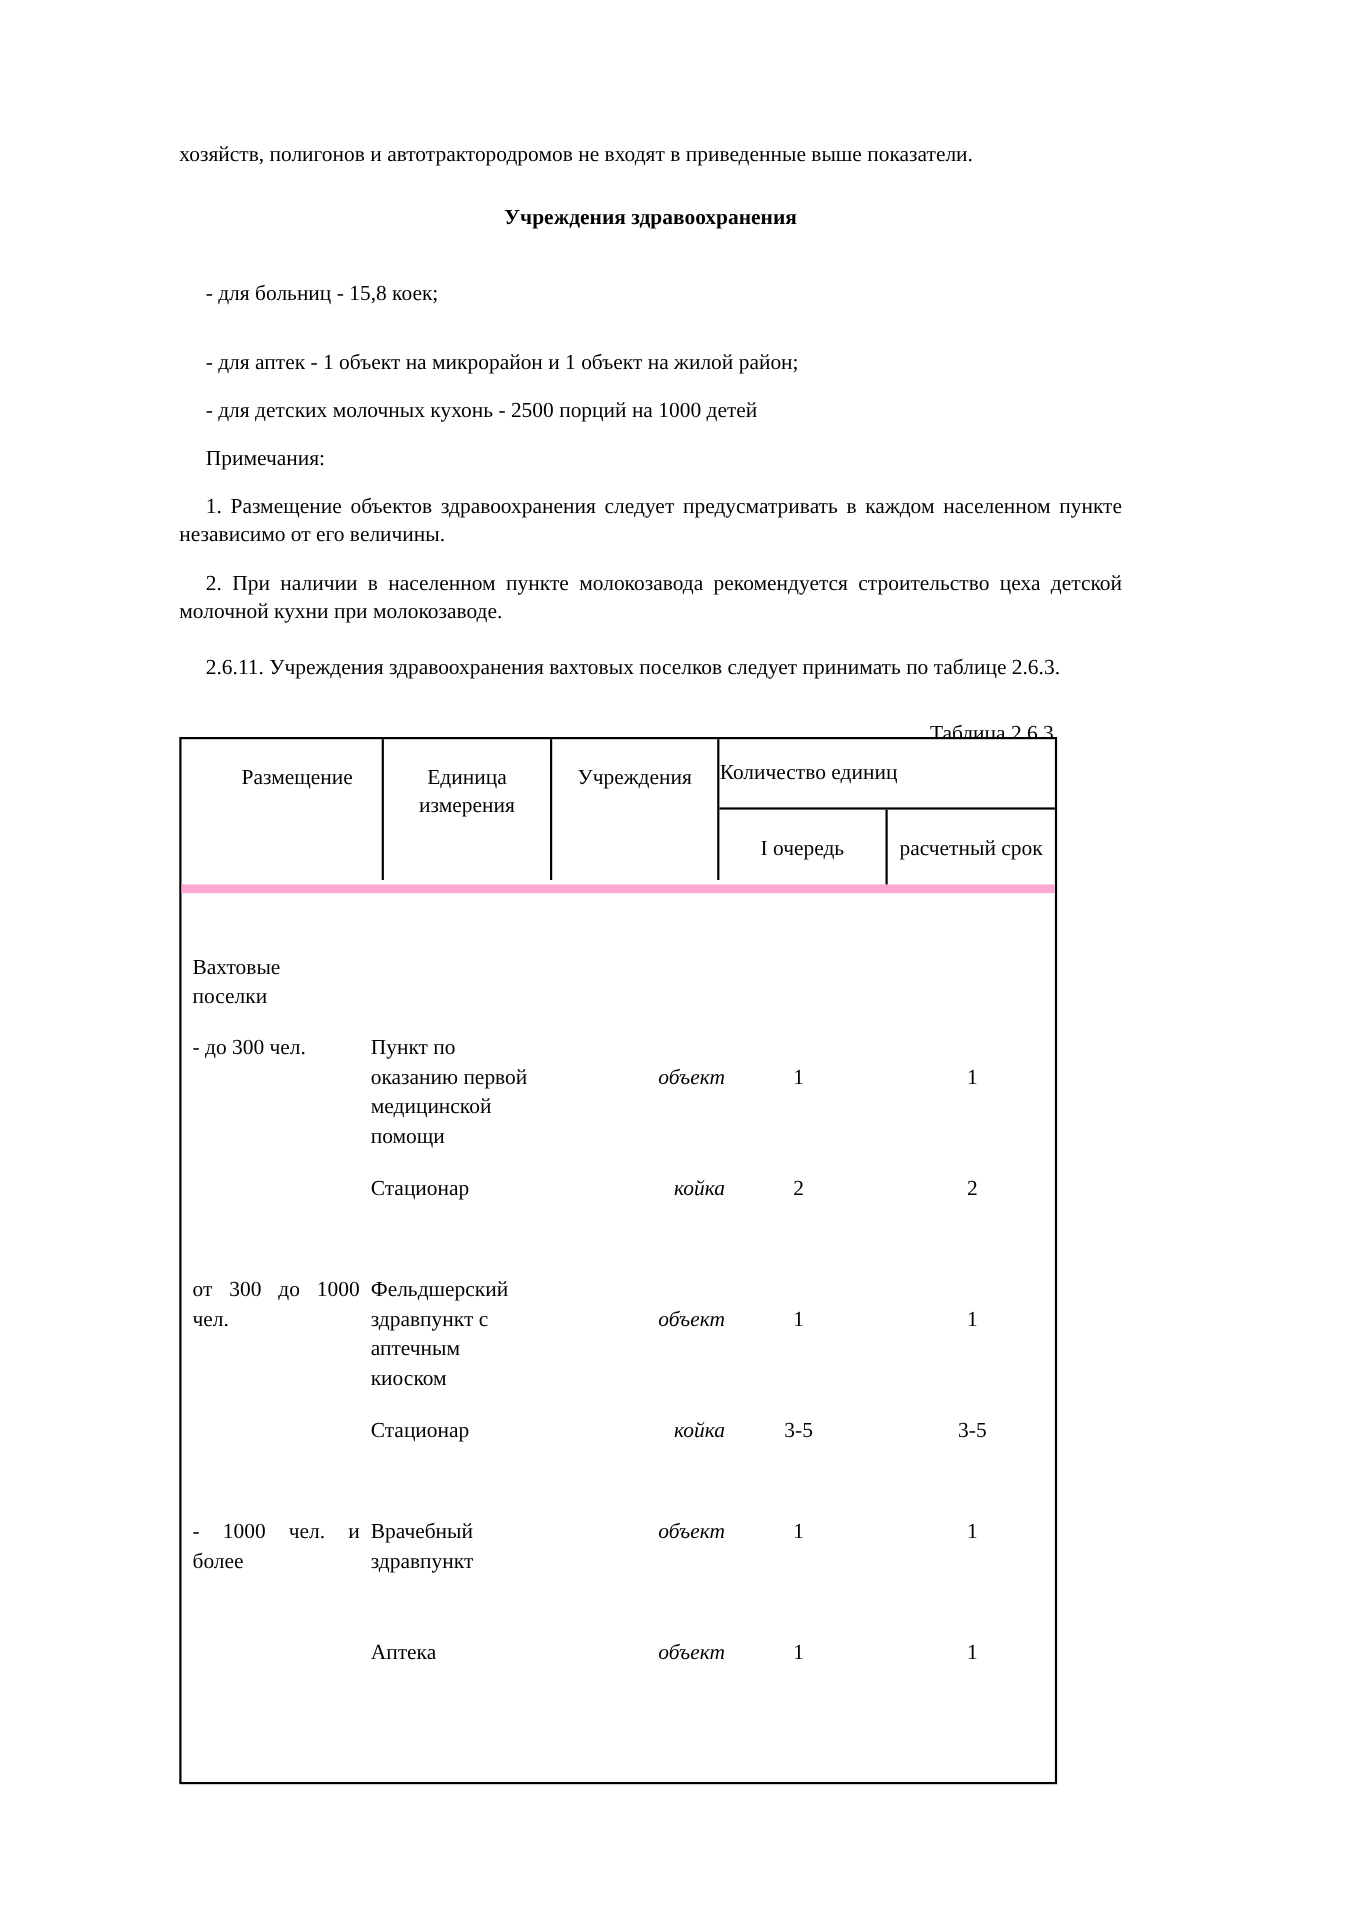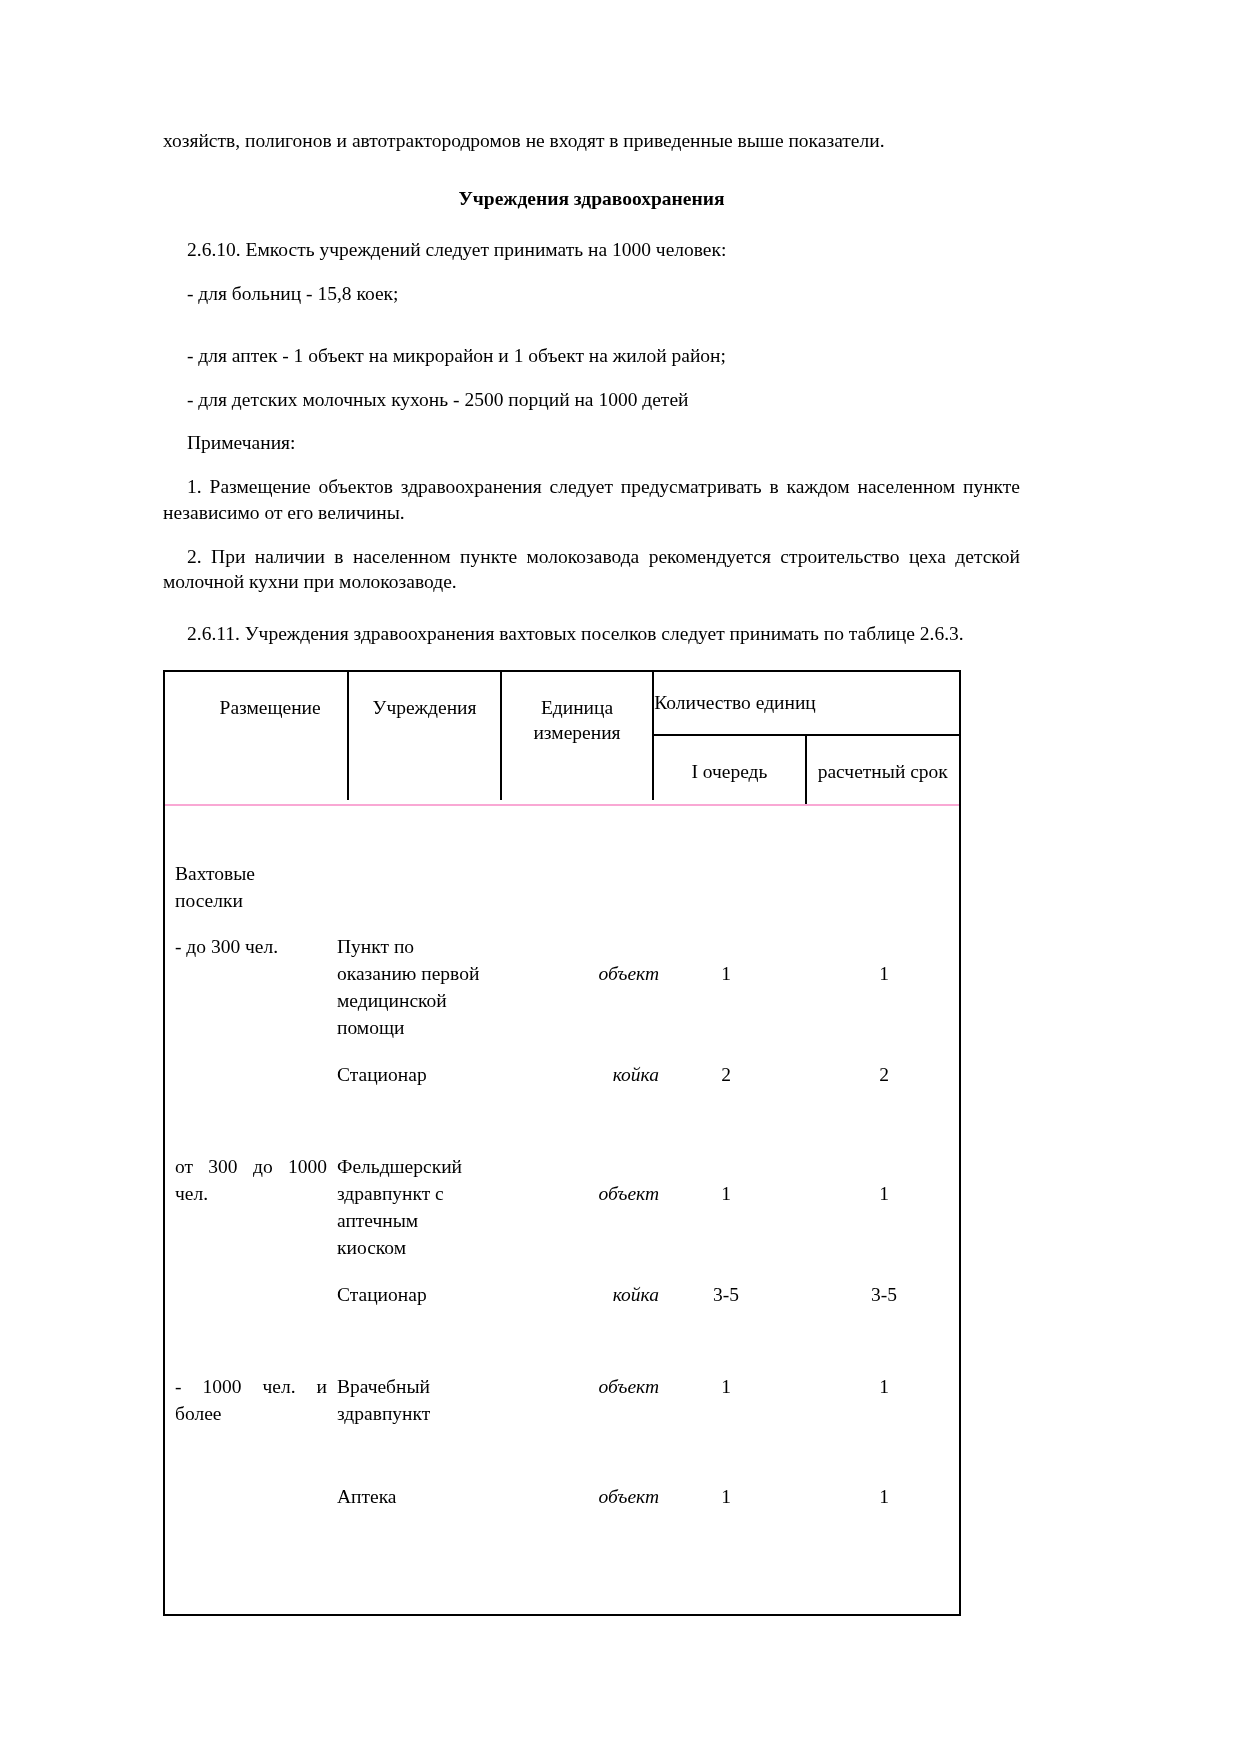--- a/index.html
+++ b/index.html
@@ -65,21 +65,21 @@
     left: 163px;
     top: 670px;
     width: 798px;
     border: 2px solid #000;
     box-sizing: border-box;
     background: #fff;
   }
   .hdr {
     display: flex;
     position: relative;
-    border-bottom: 2px solid #f9a8d4;
+    border-bottom: 8px solid #f9a8d4;
     box-sizing: border-box;
     padding-left: 28px;
   }
   .hdr-cell {
     box-sizing: border-box;
     font-size: 19.5px;
     text-align: center;
     padding-top: 24px;
     line-height: 1.28;
     position: relative;
@@ -138,21 +138,20 @@
 
 <div class="page">
 
   <div class="content">
 
     <p class="para-justify">хозяйств, полигонов и автотрактородромов не входят в приведенные выше показатели.</p>
 
     <p class="section-title">Учреждения здравоохранения</p>
 
     <div class="gap-md"></div>
-    <p class="indent">2.6.10. Емкость учреждений следует принимать на 1000 человек:</p>
 
     <div class="gap-sm"></div>
     <p class="indent">- для больниц - 15,8 коек;</p>
 
     <div class="gap-sm"></div>
 
     <div class="gap-sm"></div>
     <p class="indent">- для аптек - 1 объект на микрорайон и 1 объект на жилой район;</p>
 
     <div class="gap-sm"></div>
@@ -173,26 +172,26 @@
     <p class="table-caption">Таблица 2.6.3</p>
 
   </div>
 
   <div class="tbl-wrap">
 
     <div class="hdr">
       <div class="hdr-cell c1 hdr-left-stack">
         <span>Размещение</span>
       </div>
-      <div class="hdr-cell c2 hdr-left-stack">
-        <span>Учреждения</span>
-      </div>
       <div class="hdr-cell c3 hdr-left-stack">
         <span>Единица</span><br>
         <span>измерения</span>
+      </div>
+      <div class="hdr-cell c2 hdr-left-stack">
+        <span>Учреждения</span>
       </div>
       <div class="hdr-cell c4">
         <div class="hdr-merged-top">Количество единиц</div>
         <div class="sub-row">
           <div class="sub-cell first">I очередь</div>
           <div class="sub-cell">расчетный срок</div>
         </div>
       </div>
     </div>
 

